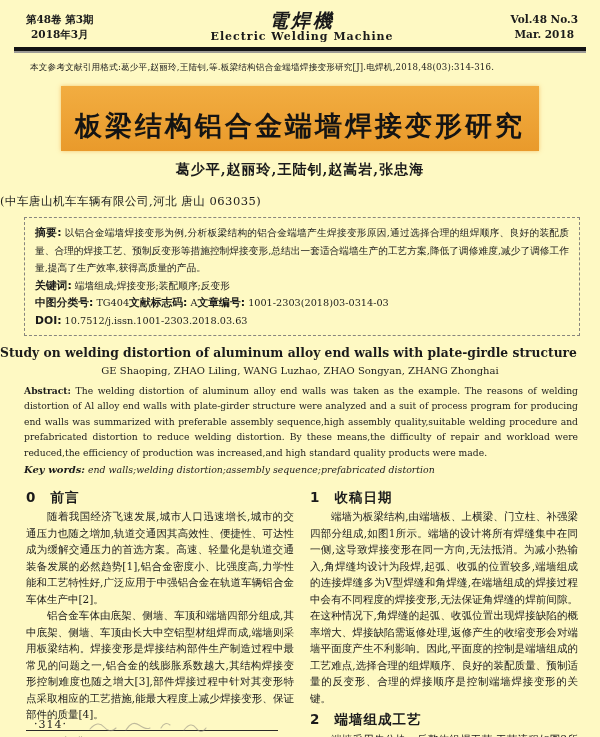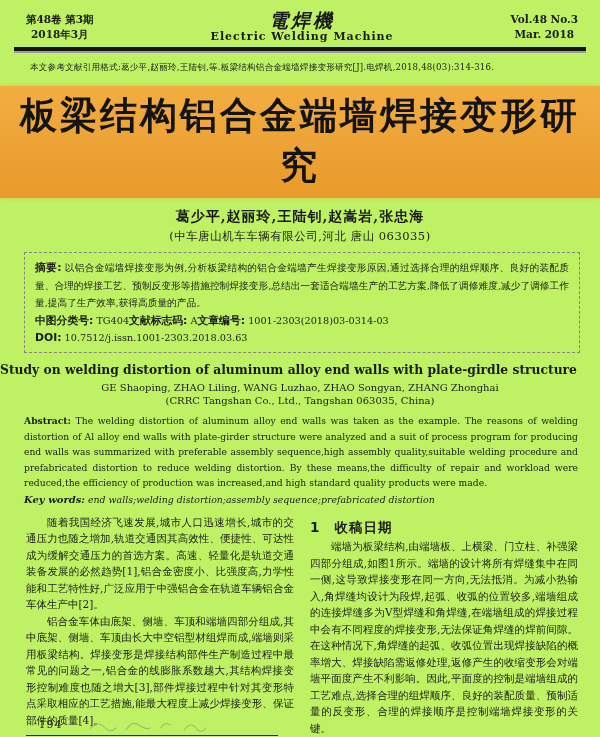--- a/index.html
+++ b/index.html
@@ -1,39 +1,39 @@
 <!DOCTYPE html>
 <html><head>
 <meta charset="utf-8">
 <style>
   html,body{margin:0;padding:0;background:#c9c7c2;}
   .page{
-    width:600px;height:737px;background:#bef264;position:relative;
+    width:600px;height:737px;background:#fef9c3;position:relative;
     overflow:hidden;margin:0 auto;color:#1b1b1b;
     font-family:"DejaVu Serif","Liberation Serif",serif;
   }
   
   .hdr{display:flex;justify-content:space-between;align-items:center;padding:10px 22px 0 26px;}
   .hdr-side{text-align:center;font-size:10.5px;font-weight:bold;line-height:15px;white-space:nowrap;}
   .hdr-center{text-align:center;}
   .logo{font-size:19px;font-weight:bold;font-style:italic;letter-spacing:3px;line-height:20px;}
   .logo-sub{font-size:11px;font-weight:bold;letter-spacing:1px;line-height:13px;}
   .hdr-rule{height:4px;background:#141414;border-bottom:2px solid #9d9b96;margin:4px 14px 0 14px;}
   
   .cite{font-size:8.6px;margin:9px 26px 0 30px;letter-spacing:.2px;}
   
   .title-wrap{text-align:center;margin-top:12px;}
   .title-hl{
     display:inline-block;background:linear-gradient(180deg,#f2ad41,#e99a2b);
-    padding:5px 14px 7px;font-size:37px;font-weight:bold;letter-spacing:3px;
+    padding:22px 14px 7px;font-size:27px;font-weight:bold;letter-spacing:3px;
     font-family:"DejaVu Sans","Liberation Sans",sans-serif;color:#141414;
     box-shadow:0 0 4px rgba(233,154,43,.55);
   }
   .authors{text-align:center;font-size:14px;font-weight:bold;letter-spacing:1px;margin-top:10px;}
-  .affil{text-align:center;font-size:11.5px;margin-top:3px;letter-spacing:.5px;}
+  .affil{text-align:left;font-size:11.5px;margin-top:15px;letter-spacing:.5px;}
   
   .abox{
     margin:8px 20px 0 24px;border:1px dashed #87857e;padding:6px 10px 5px;
     font-size:9.7px;line-height:17.6px;text-align:justify;
   }
   .abox .lbl{font-weight:bold;font-size:10.8px;font-family:"DejaVu Sans","Liberation Sans",sans-serif;}
   .meta-line{display:flex;white-space:nowrap;}
   .meta-line .seg{display:inline-block;}
   
   .etitle{text-align:left;font-size:12.3px;font-weight:bold;margin-top:9px;}
@@ -89,20 +89,24 @@
     <span class="title-hl">板梁结构铝合金端墙焊接变形研究</span>
   </div>
   <div class="authors">葛少平,赵丽玲,王陆钊,赵嵩岩,张忠海</div>
   <div class="affil">(中车唐山机车车辆有限公司,河北 唐山 063035)</div>
 
   <div class="abox">
     <div>
       <span class="lbl">摘要:</span>
       <span>以铝合金端墙焊接变形为例,分析板梁结构的铝合金端墙产生焊接变形原因,通过选择合理的组焊顺序、良好的装配质量、合理的焊接工艺、预制反变形等措施控制焊接变形,总结出一套适合端墙生产的工艺方案,降低了调修难度,减少了调修工作量,提高了生产效率,获得高质量的产品。</span>
     </div>
+    <div>
+      <span class="lbl">关键词:</span>
+      <span>端墙组成;焊接变形;装配顺序;反变形</span>
+    </div>
     <div class="meta-line">
       <span class="seg">
         <span class="lbl">中图分类号:</span>
         <span>TG404</span>
       </span>
       <span class="seg">
         <span class="lbl">文献标志码:</span>
         <span>A</span>
       </span>
       <span class="seg">
@@ -111,32 +115,34 @@
       </span>
     </div>
     <div>
       <span class="lbl">DOI:</span>
       <span>10.7512/j.issn.1001-2303.2018.03.63</span>
     </div>
   </div>
 
   <div class="etitle">Study on welding distortion of aluminum alloy end walls with plate-girdle structure</div>
   <div class="eauthors">GE Shaoping, ZHAO Liling, WANG Luzhao, ZHAO Songyan, ZHANG Zhonghai</div>
-  <div class="eaffil">(CRRC Tangshan Co., Ltd., Tangshan 063035, China)</div>
   <div class="eabs">
     <span class="elbl">Abstract:</span>
     <span>The welding distortion of aluminum alloy end walls was taken as the example. The reasons of welding distortion of Al alloy end walls with plate-girder structure were analyzed and a suit of process program for producing end walls was summarized with preferable assembly sequence,high assembly quality,suitable welding procedure and prefabricated distortion to reduce welding distortion. By these means,the difficulty of repair and workload were reduced,the efficiency of production was increased,and high standard quality products were made.</span>
   </div>
   <div class="ekw">
     <span class="elbl">Key words:</span>
     <span>end walls;welding distortion;assembly sequence;prefabricated distortion</span>
   </div>
 
   <div class="cols">
     <div class="col">
+      <div class="sec-h">
+        <span class="num">0</span><span>前言</span>
+      </div>
       <p class="para">随着我国经济飞速发展,城市人口迅速增长,城市的交通压力也随之增加,轨道交通因其高效性、便捷性、可达性成为缓解交通压力的首选方案。高速、轻量化是轨道交通装备发展的必然趋势[1],铝合金密度小、比强度高,力学性能和工艺特性好,广泛应用于中强铝合金在轨道车辆铝合金车体生产中[2]。</p>
       <p class="para">铝合金车体由底架、侧墙、车顶和端墙四部分组成,其中底架、侧墙、车顶由长大中空铝型材组焊而成,端墙则采用板梁结构。焊接变形是焊接结构部件生产制造过程中最常见的问题之一,铝合金的线膨胀系数越大,其结构焊接变形控制难度也随之增大[3],部件焊接过程中针对其变形特点采取相应的工艺措施,能最大程度上减少焊接变形、保证部件的质量[4]。</p>
       <div class="footnote">
         <div class="fn-line">
           <span class="fn-lbl">收稿日期:</span>
           <span>2018-02-13</span>
         </div>
         <div class="fn-bio">
           <span class="fn-lbl">作者简介:</span>
           <span>葛少平(1989—),男,硕士,助理工程师,IWE,主要从事轨道车辆铝合金车体制造技术的研究。E-mail:geshaoping@tangche.com。</span>
@@ -148,18 +154,18 @@
         <span class="num">1</span><span>收稿日期</span>
       </div>
       <p class="para">端墙为板梁结构,由端墙板、上横梁、门立柱、补强梁四部分组成,如图1所示。端墙的设计将所有焊缝集中在同一侧,这导致焊接变形在同一方向,无法抵消。为减小热输入,角焊缝均设计为段焊,起弧、收弧的位置较多,端墙组成的连接焊缝多为V型焊缝和角焊缝,在端墙组成的焊接过程中会有不同程度的焊接变形,无法保证角焊缝的焊前间隙。在这种情况下,角焊缝的起弧、收弧位置出现焊接缺陷的概率增大、焊接缺陷需返修处理,返修产生的收缩变形会对端墙平面度产生不利影响。因此,平面度的控制是端墙组成的工艺难点,选择合理的组焊顺序、良好的装配质量、预制适量的反变形、合理的焊接顺序是控制端墙焊接变形的关键。</p>
       <div class="sec-h">
         <span class="num">2</span><span>端墙组成工艺</span>
       </div>
       <p class="para">端墙采用先分块、后整体组焊工艺,工艺流程如图2所示,将端墙组成的焊接变形分散到各个小模块上,由于单个模块的焊接变形相对单一,焊后</p>
     </div>
   </div>
 
-  <div class="pageno">·194·</div>
+  <div class="pageno">·314·</div>
   <svg class="scribble" width="170" height="18" viewBox="0 0 170 18">
     <path d="M4 12 q8 -9 14 -2 t12 1 M40 13 q6 -10 13 -5 t11 3 M75 11 q4 -7 9 -3 M98 13 q7 -9 12 -2 t10 0" stroke="#8d887d" stroke-width="1.1" fill="none" stroke-linecap="round"></path>
   </svg>
 
 </div>
 
 </body></html>

